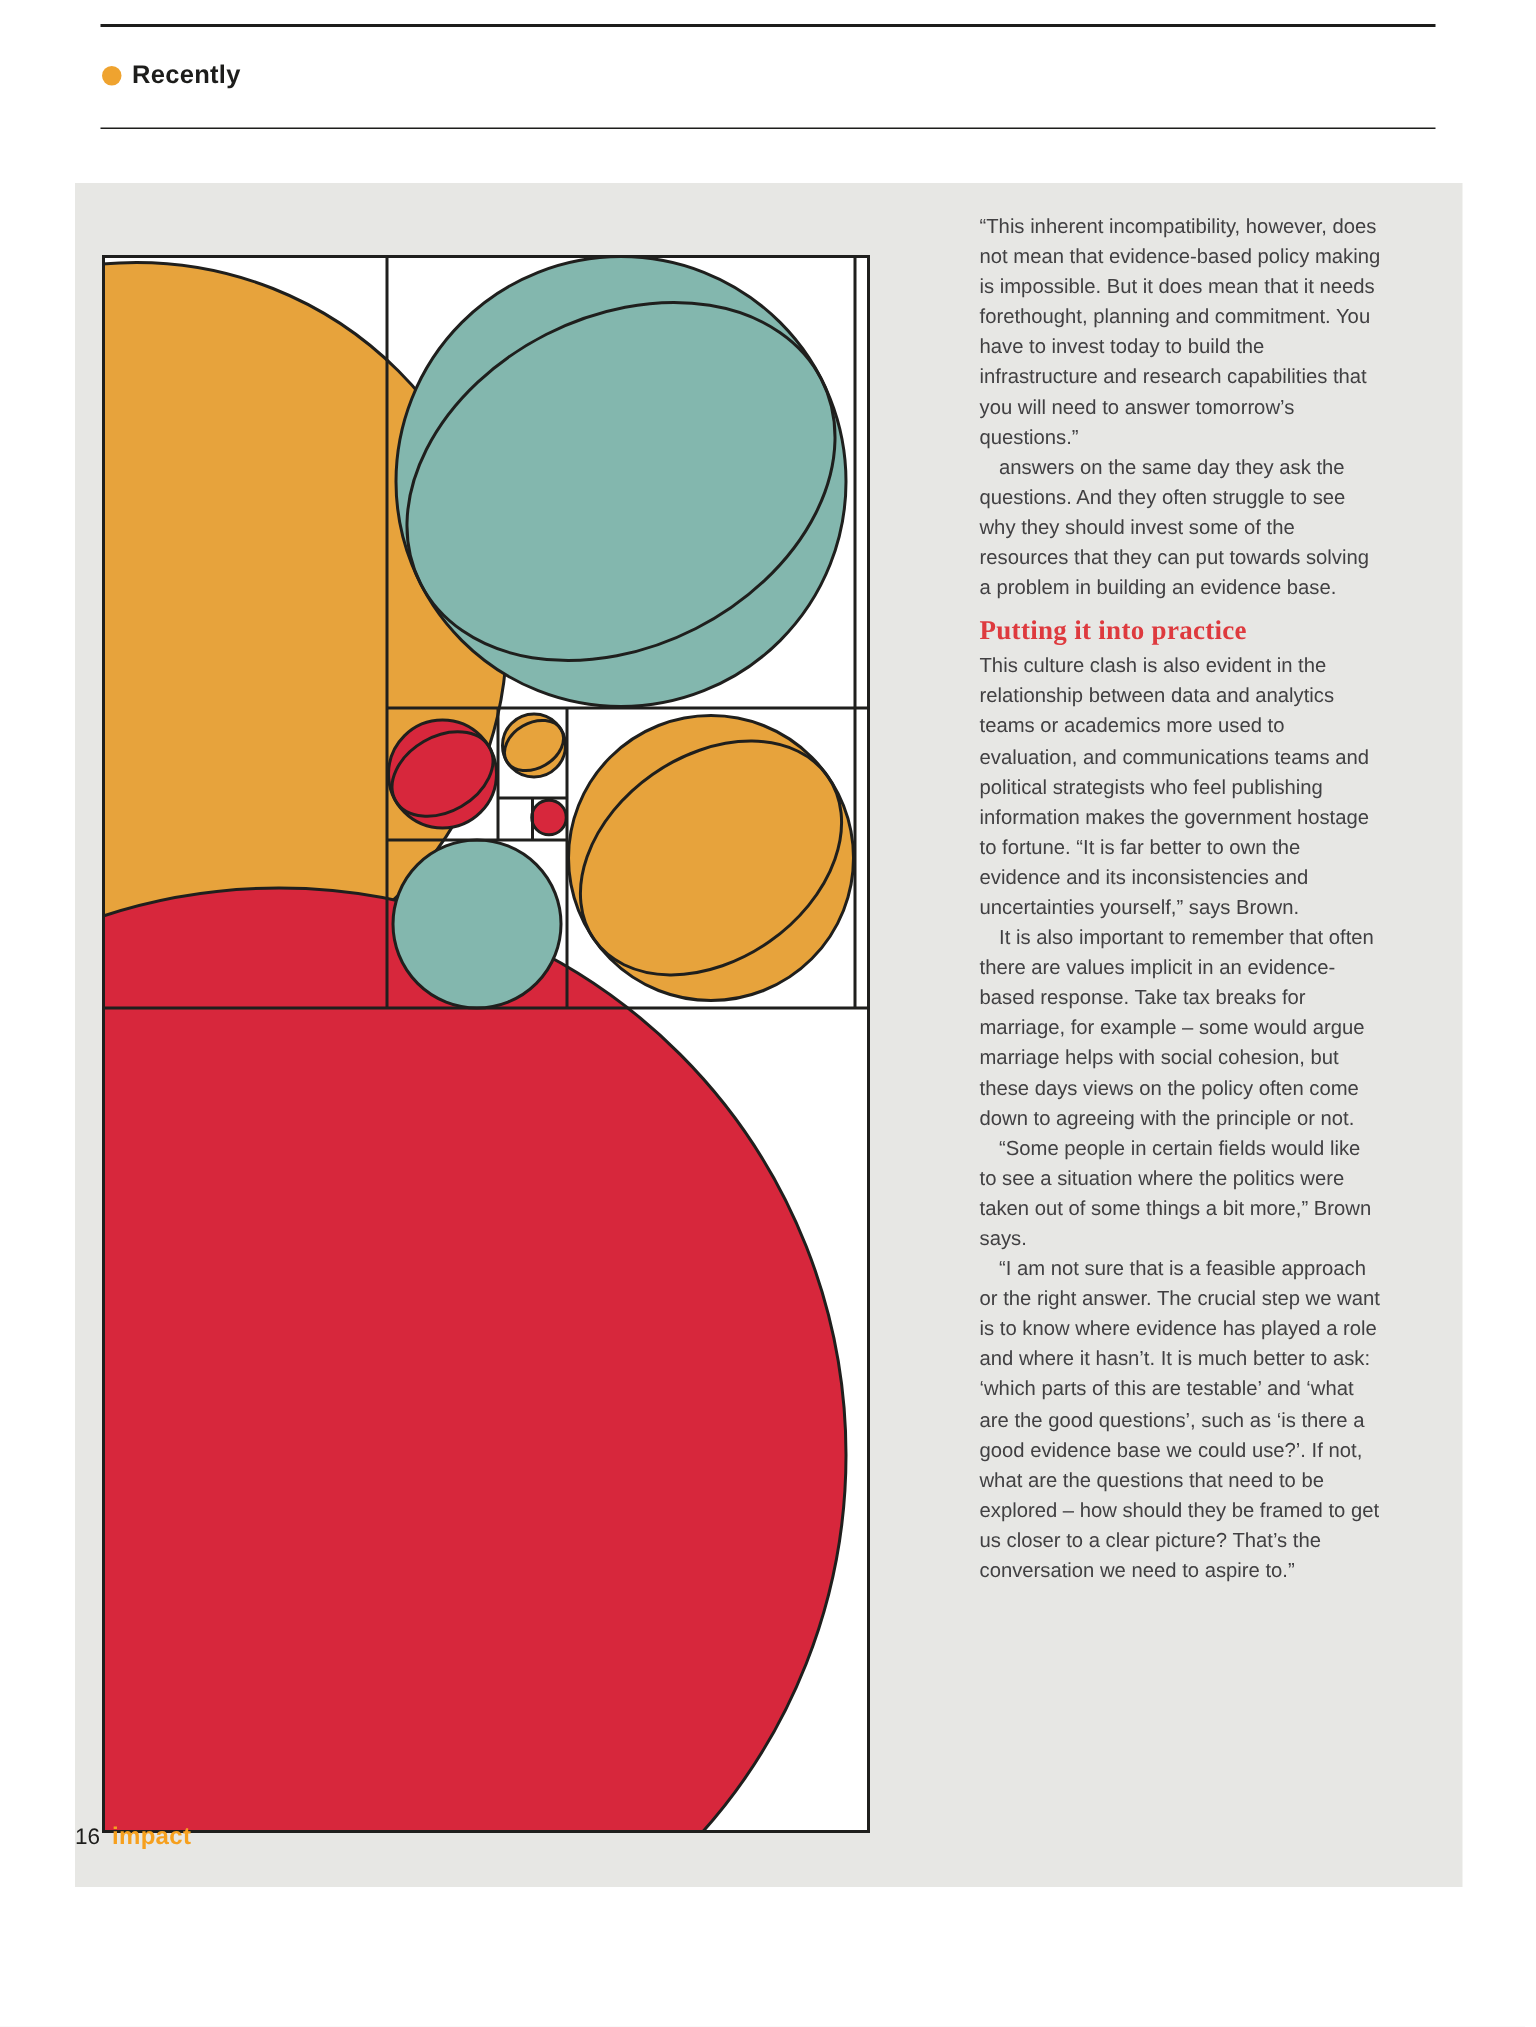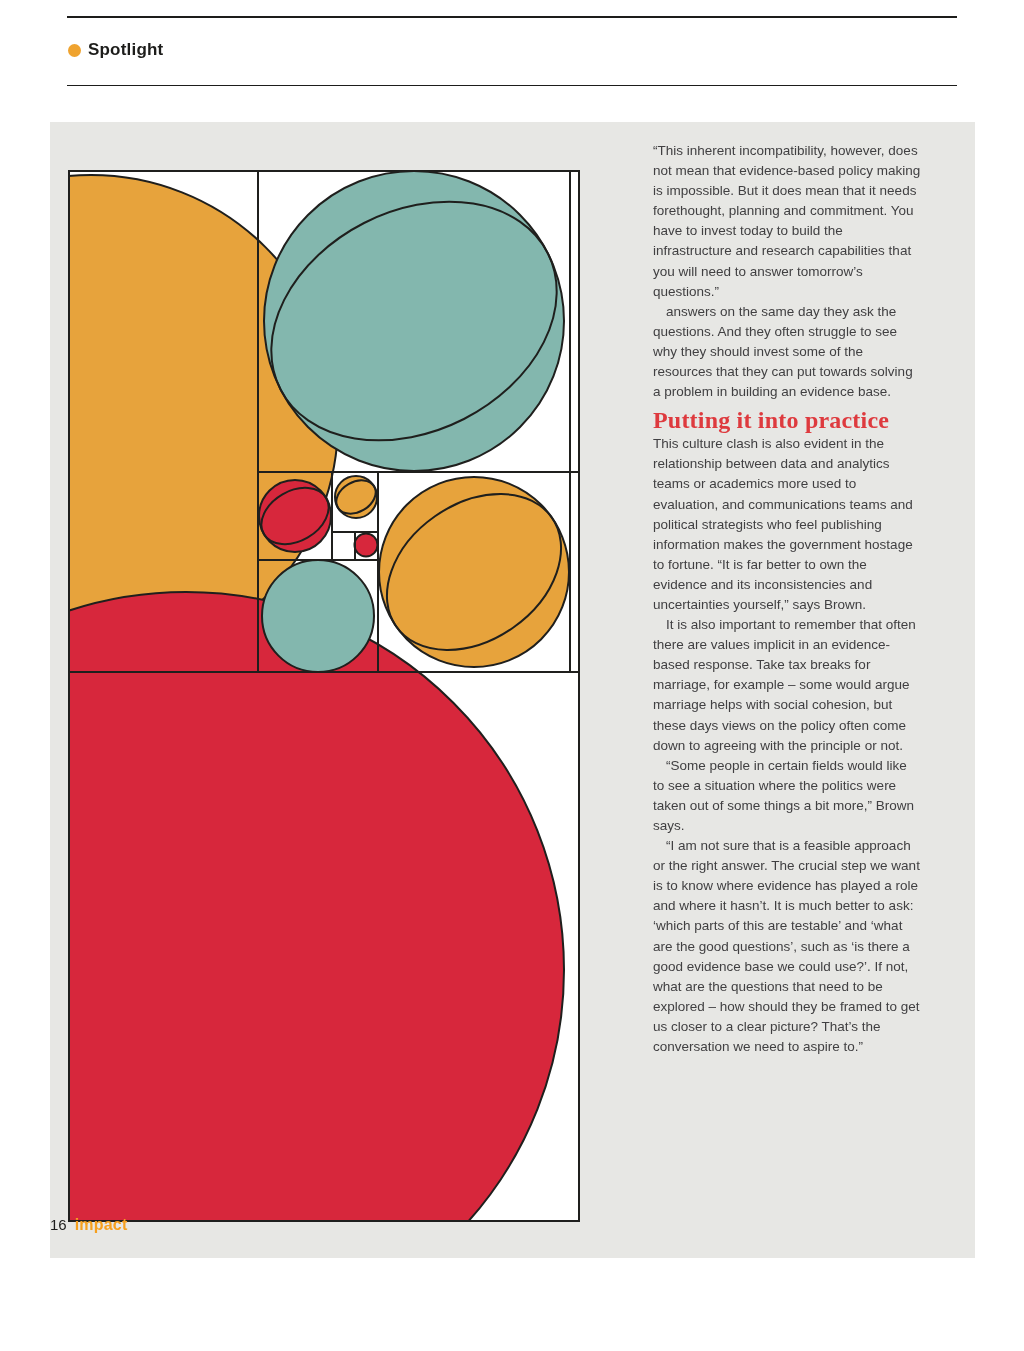--- a/index.html
+++ b/index.html
@@ -29,39 +29,39 @@
   .panel{position:absolute;left:50px;top:122px;width:925px;height:1136px;background:var(--panel_bg);}
   .artwork{position:absolute;left:68px;top:170px;width:512px;height:1052px;}
   .artwork svg{display:block;}
   .text-col{
     position:absolute;left:653px;top:141px;width:268px;
     font-size:13.5px;line-height:20.1px;color:var(--ink);
   }
   .text-col p{margin:0;}
   .text-col p + p{text-indent:13px;}
   .heading{
-    font-family:"Liberation Serif",serif;font-weight:700;font-size:24px;
+    font-family:"Liberation Serif",serif;font-weight:700;font-size:18px;
     color:var(--heading_red);margin:6px 0 2px 0;line-height:24px;letter-spacing:.2px;
   }
   .footer{position:absolute;left:50px;top:1216px;display:flex;align-items:baseline;gap:8px;}
   .footer .pagenum{font-size:15px;color:#1d1d1b;}
   .footer .logo{font-size:16px;font-weight:bold;color:var(--logo_orange);letter-spacing:.2px;}
   .art-line{stroke:var(--art_outline);stroke-width:2;}
   .art-stroke{stroke:var(--art_outline);stroke-width:2;fill:none;}
 </style>
 </head>
 <body>
 
 <div class="page">
 
   <div class="rule-top"></div>
 
   <div class="spotlight">
     <span class="spotlight-dot"></span>
-    <span class="spotlight-label">Spotlight</span>
+    <span class="spotlight-label">Recently</span>
   </div>
 
   <div class="rule-sub"></div>
 
   <div class="panel"></div>
 
   <div class="artwork">
     <svg width="512" height="1052" viewBox="0 0 512 1052" xmlns="http://www.w3.org/2000/svg">
       <defs>
         <clipPath id="frameClip">

